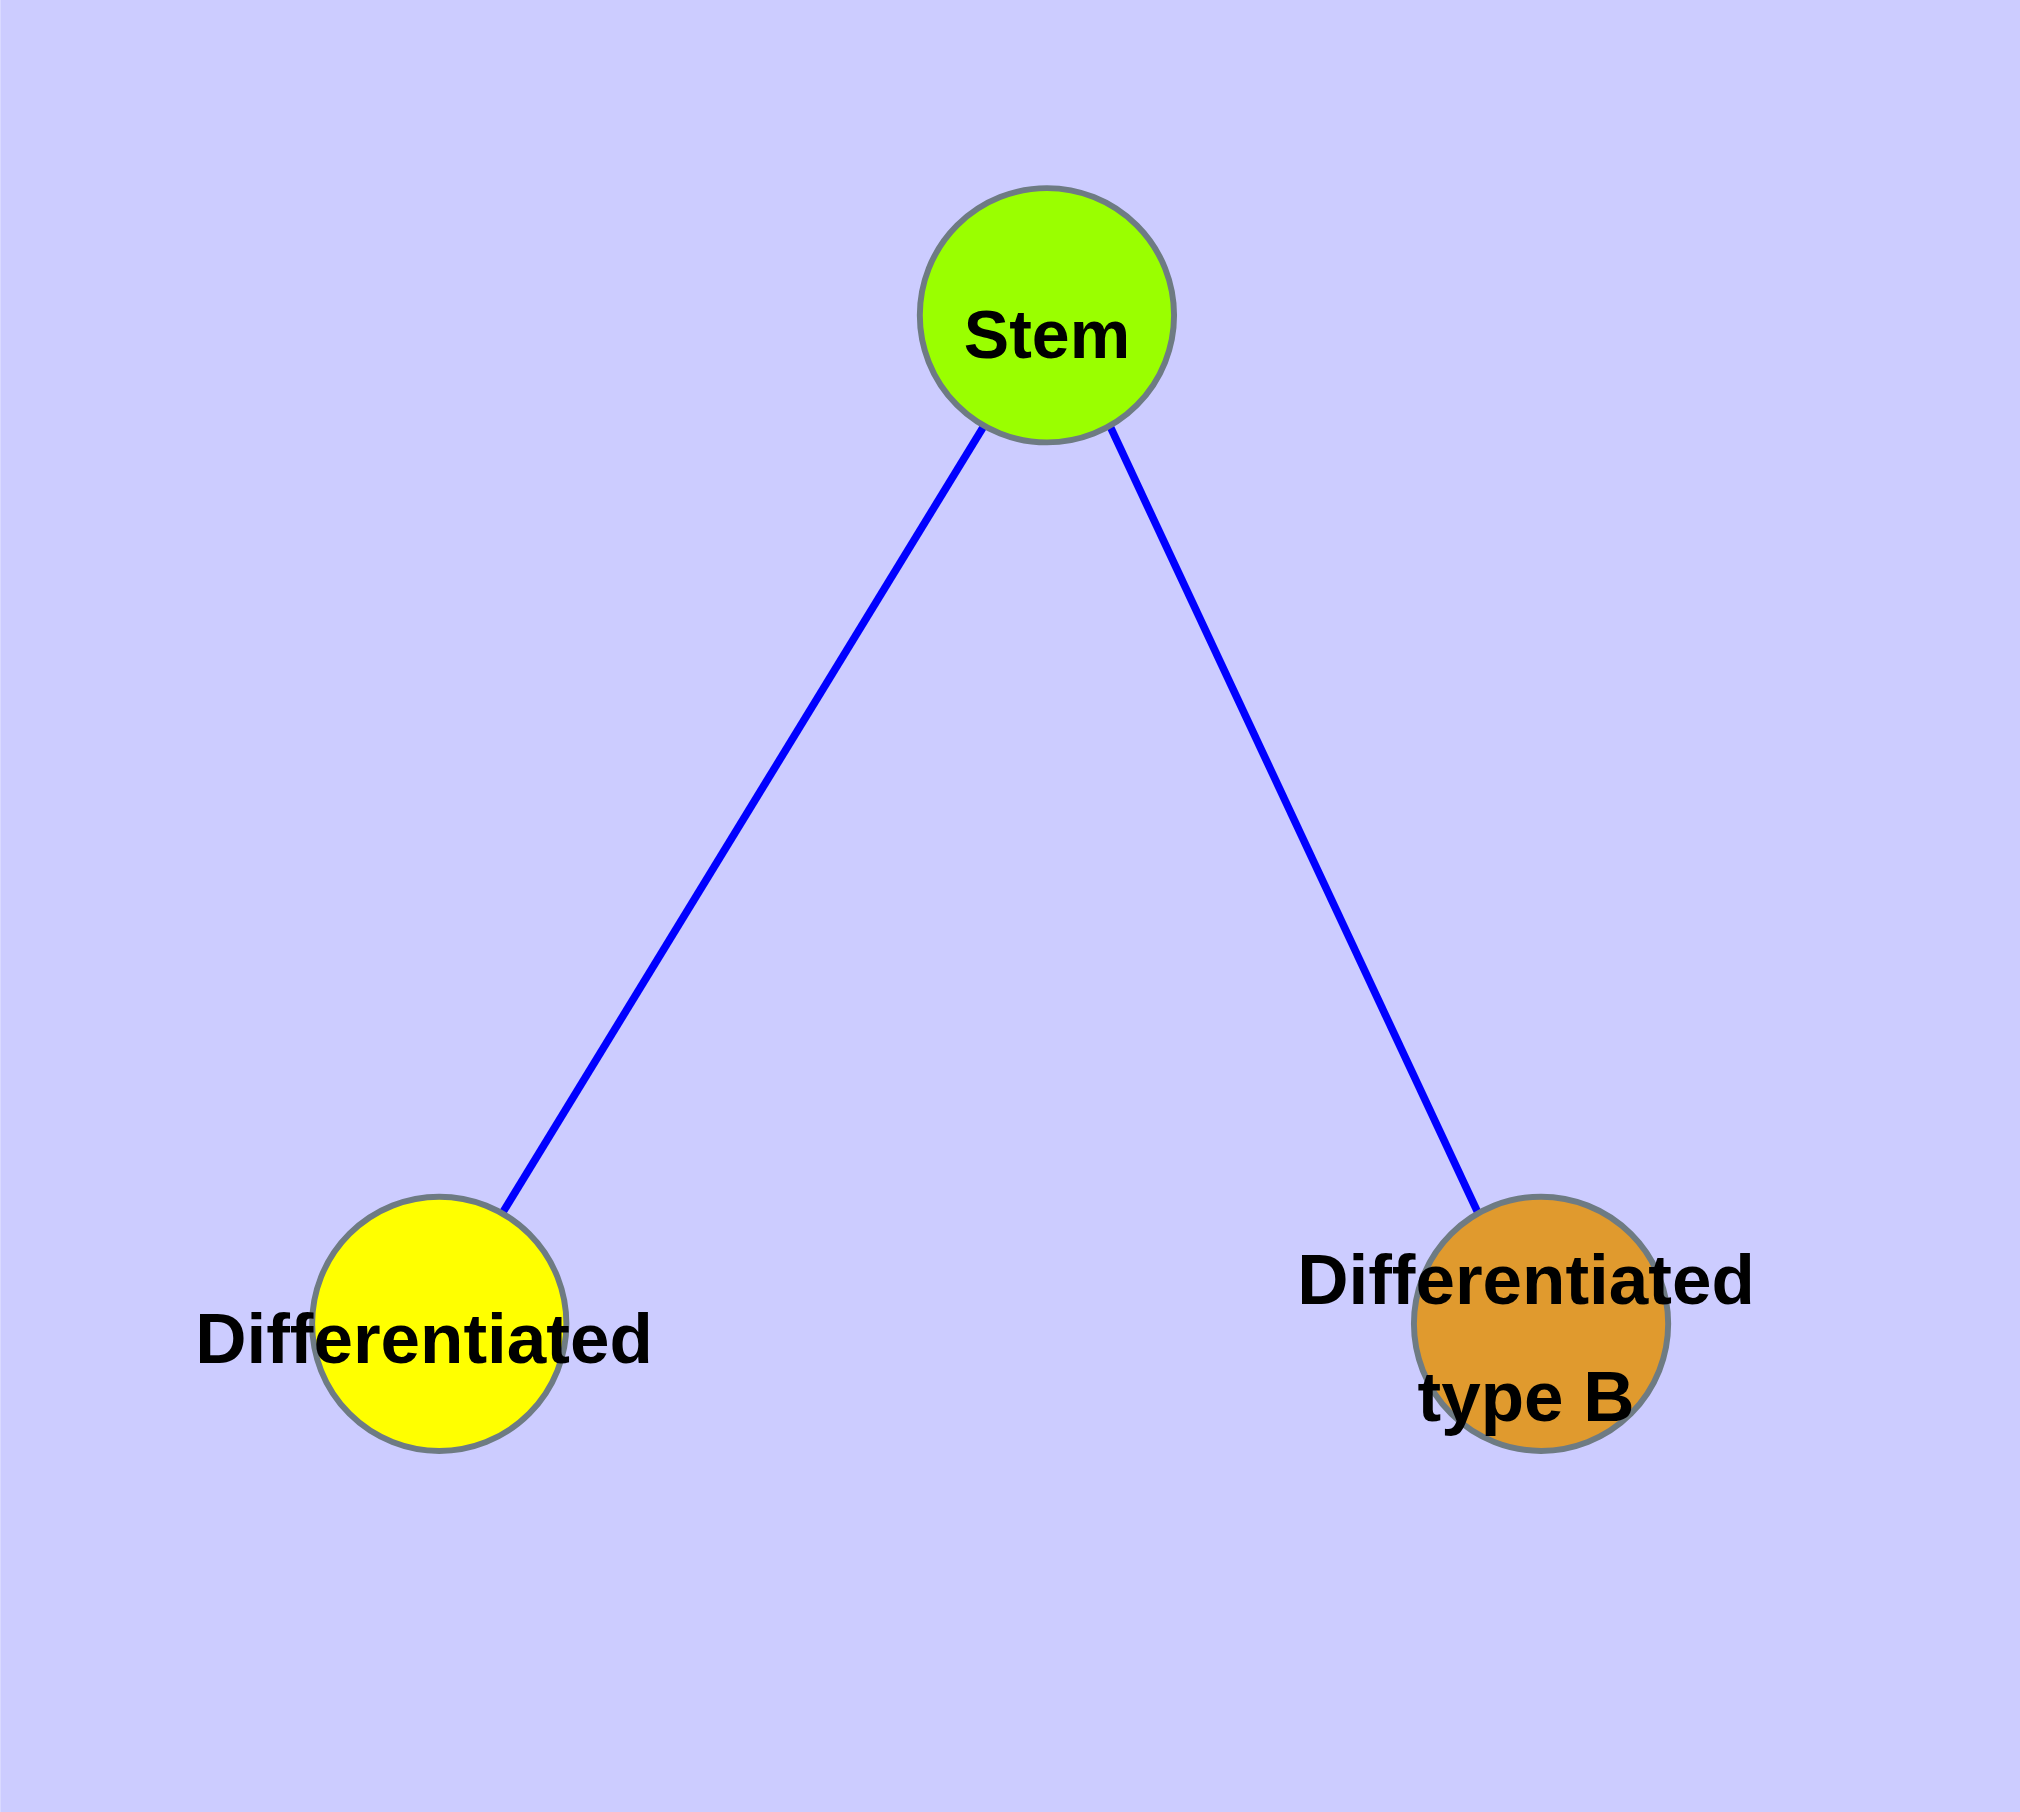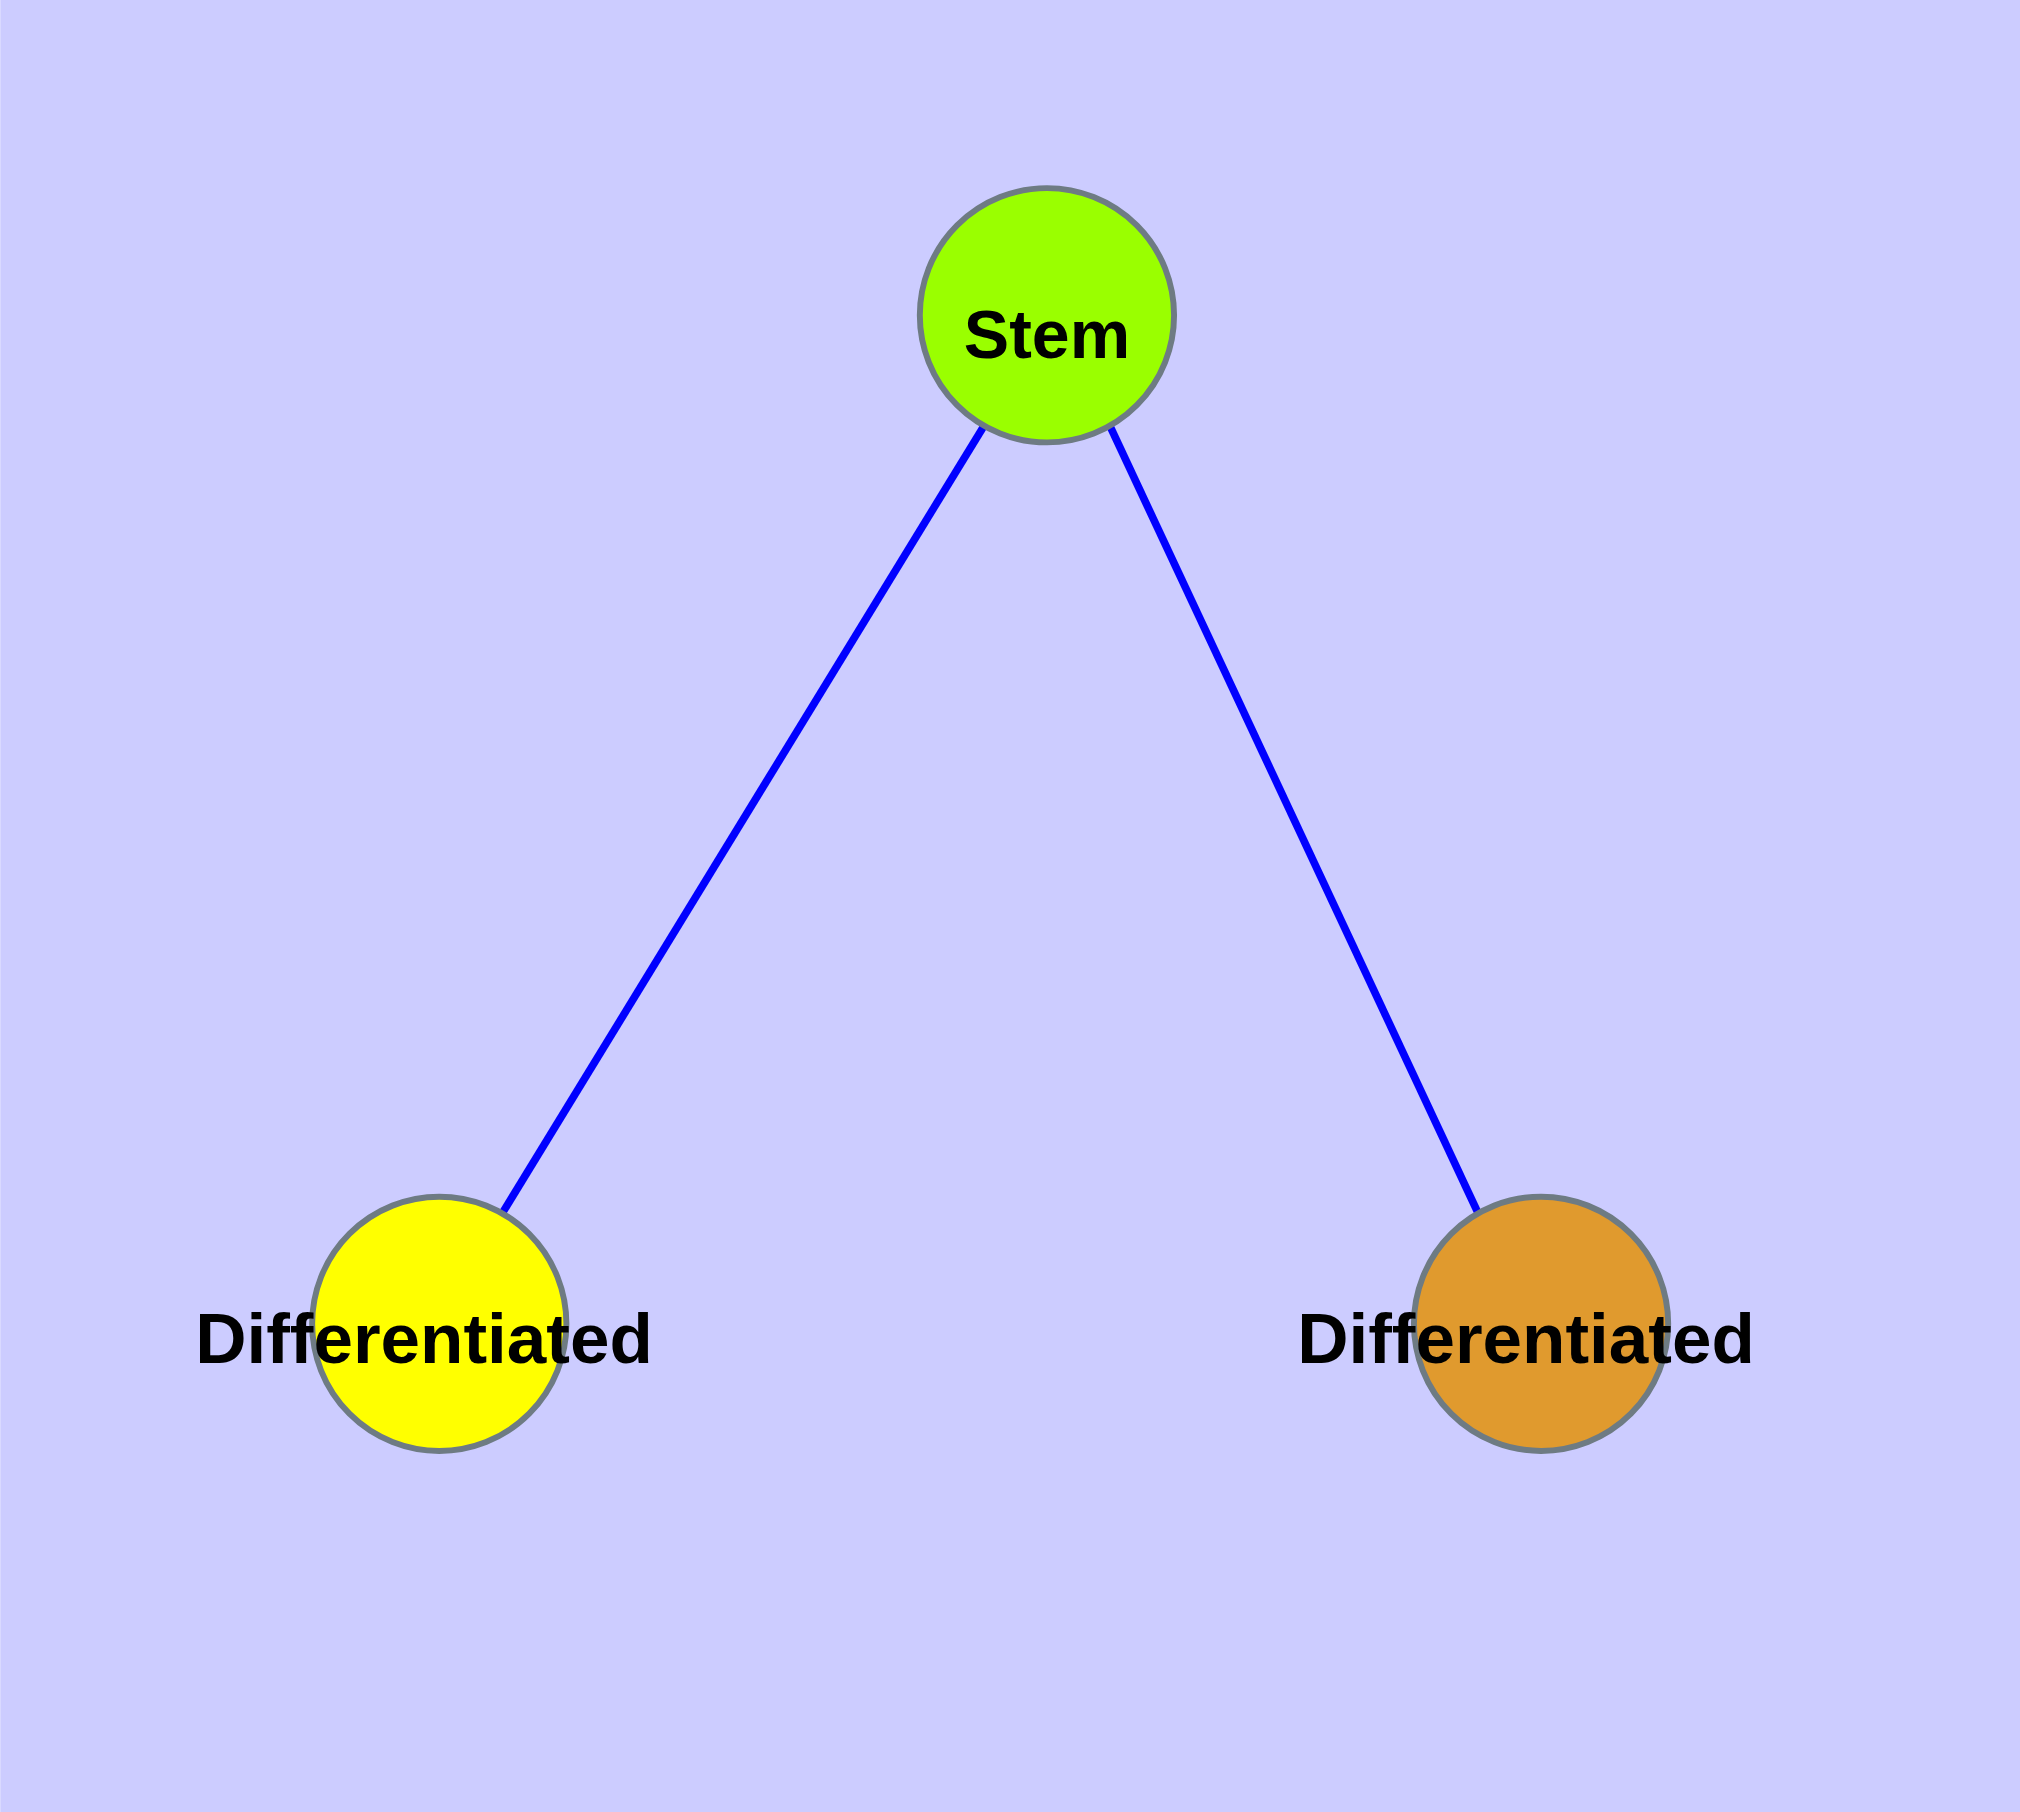--- a/index.html
+++ b/index.html
@@ -80,16 +80,17 @@
   <div class="node-label" id="label-stem" style="color: rgb(0, 0, 0);">
     <span class="label-line">Stem</span>
   </div>
 
   <div class="node-label" id="label-diff-a" style="color: rgb(0, 0, 0);">
     <span class="label-line">Differentiated</span>
   </div>
 
   <div class="node-label" id="label-diff-b" style="color: rgb(0, 0, 0);">
     <span class="label-line">Differentiated</span>
+    <span class="label-line">type B</span>
   </div>
 
 </div>
 
 
 </body></html>

